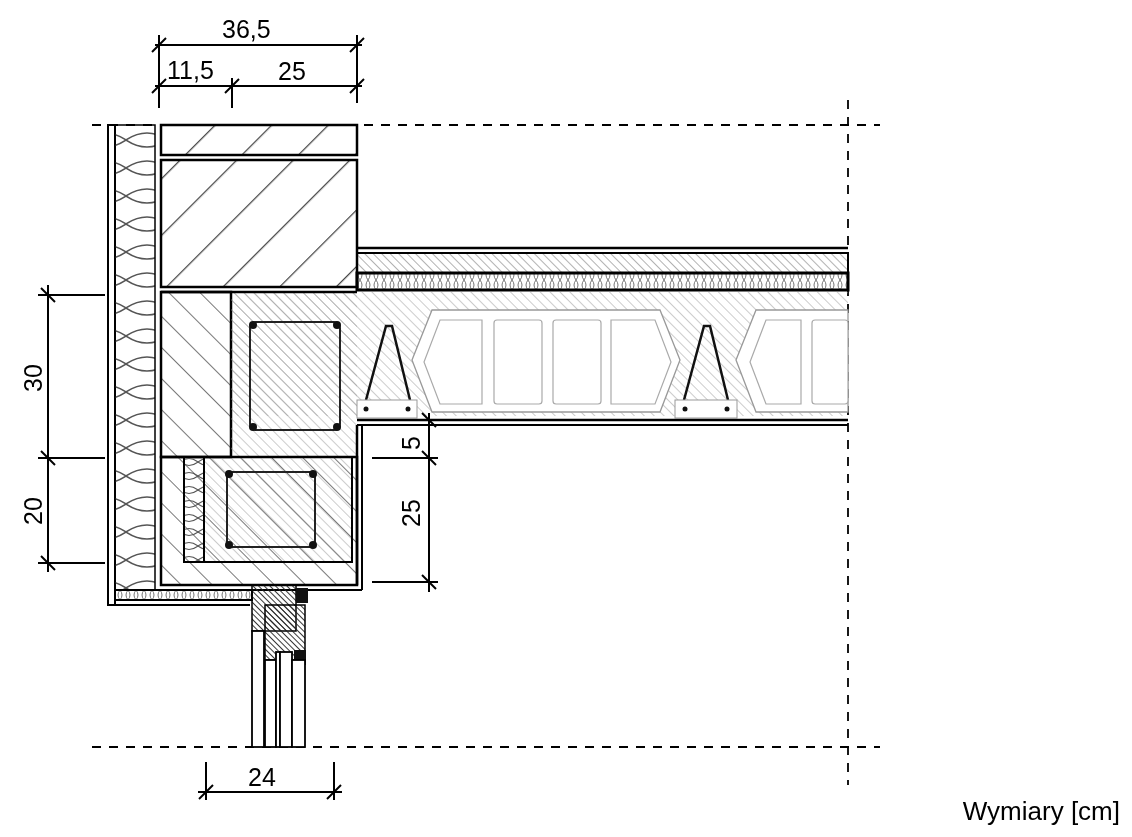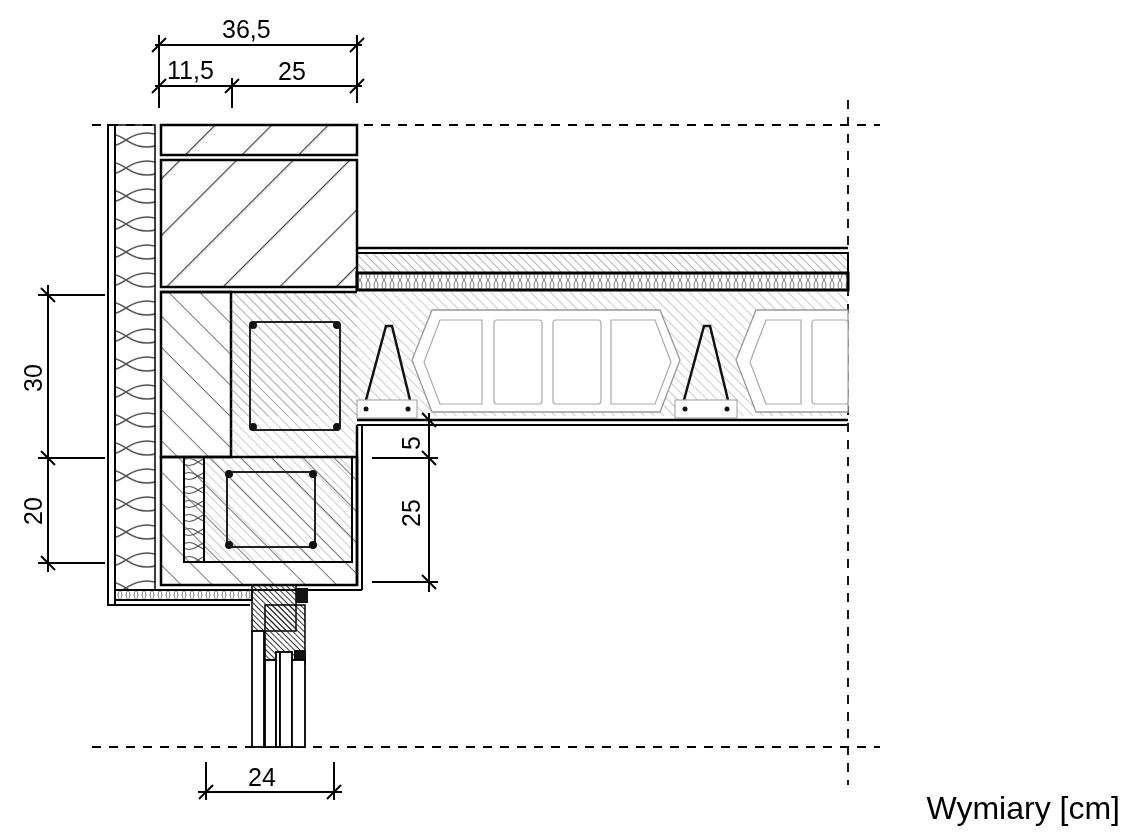--- a/index.html
+++ b/index.html
@@ -1,19 +1,19 @@
 <!DOCTYPE html>
 <html><head>
   <meta charset="utf-8">
   <style>
     html, body { margin: 0; padding: 0; background: #ffffff; }
     body { width: 1132px; height: 837px; position: relative; overflow: hidden; font-family: "Liberation Sans", sans-serif; }
     #drawing { position: absolute; left: 0; top: 0; width: 1132px; height: 837px; }
     .dim-text { font-family: "Liberation Sans", sans-serif; font-size: 25px; fill: #000; }
-    .units-label { position: absolute; right: 12px; bottom: 10px; font-size: 32px; color: #000; font-family: "Liberation Sans", sans-serif; margin-left: 36px; }
+    .units-label { position: absolute; right: 12px; bottom: 10px; font-size: 26px; color: #000; font-family: "Liberation Sans", sans-serif; margin-left: 36px; }
   </style>
 </head>
 <body>
 
 <svg id="drawing" viewBox="0 0 1132 837" xmlns="http://www.w3.org/2000/svg">
   <defs>
     <pattern id="brickHatch" patternUnits="userSpaceOnUse" width="40" height="40" patternTransform="rotate(45)">
       <line x1="0" y1="0" x2="0" y2="40" stroke="#444" stroke-width="2.5"></line>
     </pattern>
     <pattern id="brickHatchRev" patternUnits="userSpaceOnUse" width="22" height="22" patternTransform="rotate(-45)">

